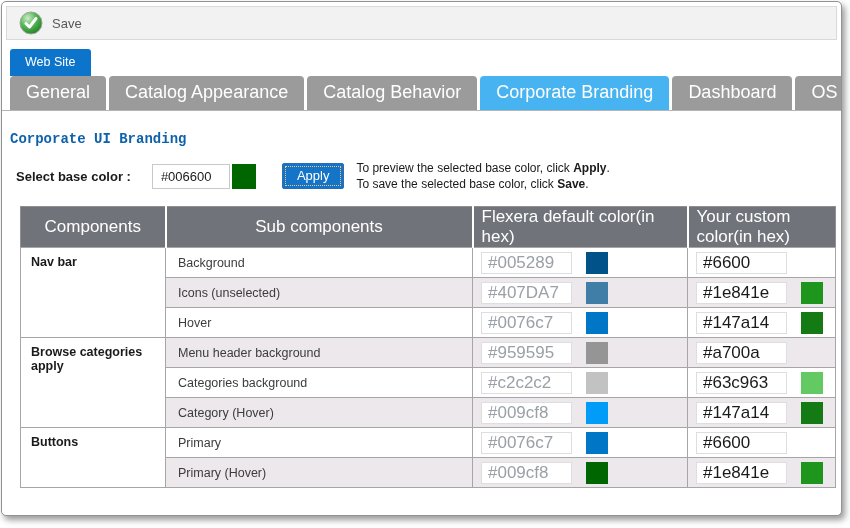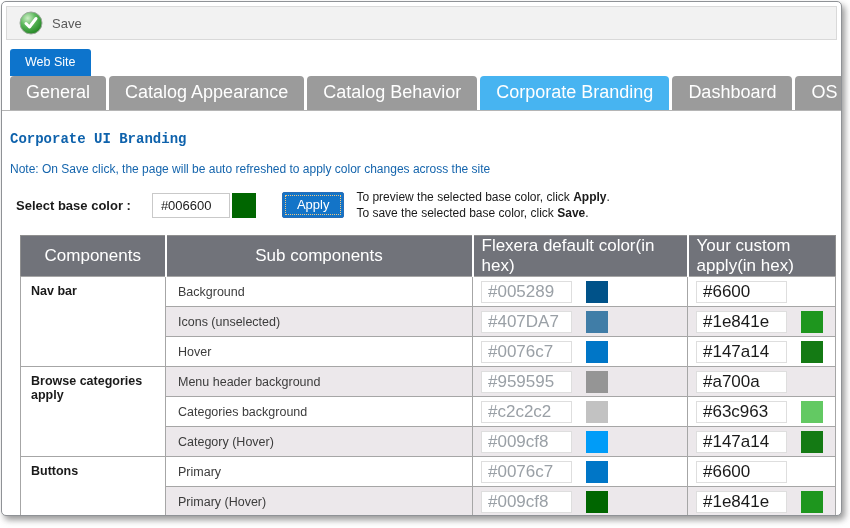--- a/index.html
+++ b/index.html
@@ -90,21 +90,20 @@
         <div class="tab">Catalog Appearance</div>
         <div class="tab">Catalog Behavior</div>
         <div class="tab active">Corporate Branding</div>
         <div class="tab">Dashboard</div>
         <div class="tab">OS Deployment</div>
       </div>
   </div>
 
   <div class="content">
     <div class="heading">Corporate UI Branding</div>
-    <div class="note">Note: On Save click, the page will be auto refreshed to apply color changes across the site</div>
 
     <div class="base-row">
       <span class="base-label">Select base color :</span>
       <input class="base-input" value="#006600" style="">
       <span class="base-swatch" id="base-swatch" style="background: rgb(0, 102, 0);"></span>
       <button class="apply-btn">Apply</button>
       <div class="help">
         <div><span>To preview the selected base color, click </span><b>Apply</b><span>.</span></div>
         <div><span>To save the selected base color, click </span><b>Save</b><span>.</span></div>
       </div>
@@ -115,21 +114,21 @@
           <col class="c1">
           <col class="c2">
           <col class="c3">
           <col class="c4">
         </colgroup>
       <thead>
           <tr>
             <th class="center">Components</th>
             <th class="center">Sub components</th>
             <th class="left">Flexera default color(in hex)</th>
-            <th class="left">Your custom apply(in hex)</th>
+            <th class="left">Your custom color(in hex)</th>
           </tr>
         </thead>
       <tbody>
           <tr>
             <td class="comp-cell" rowspan="3">Nav bar</td>
             <td class="sub-cell">Background</td>
             <td class="color-cell"><input class="hex-input default" value="#005289" readonly="" style=""><span class="swatch" style="background: rgb(0, 82, 137);"></span></td>
             <td class="color-cell"><input class="hex-input" value="#6600" style=""></td>
           </tr>
           <tr class="shaded">

